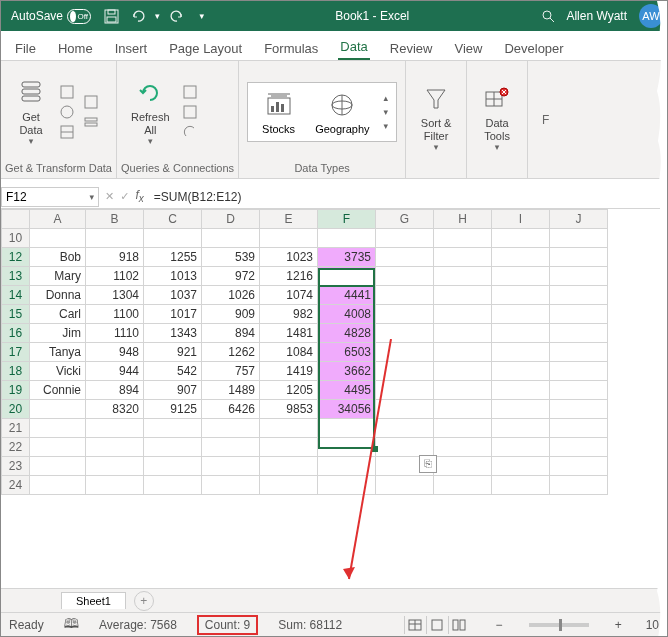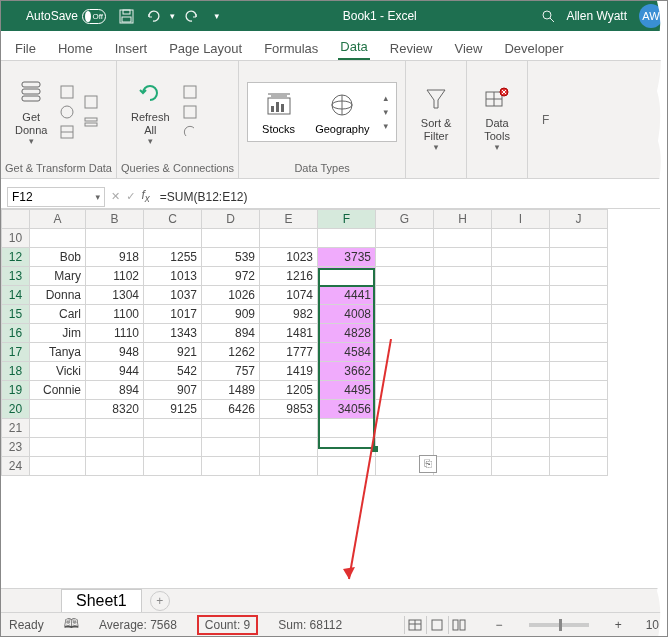--- a/index.html
+++ b/index.html
@@ -1,18 +1,18 @@
 <!DOCTYPE html>
 <html><head>
 <meta charset="utf-8">
 <style>
 *{box-sizing:border-box;margin:0;padding:0;font-family:"Segoe UI",Arial,sans-serif;user-select:none}
 body{background:#fff;width:668px;height:637px;overflow:hidden;position:relative;border:1px solid #888}
 .titlebar{height:30px;background:#1e6f50;color:#fff;display:flex;align-items:center;font-size:12px;padding:0 4px}
-.autosave{display:flex;align-items:center;gap:4px;margin-left:21px}
+.autosave{display:flex;align-items:center;gap:4px;margin-left:6px}
 .toggle{width:24px;height:15px;border:1px solid #fff;border-radius:8px;display:flex;align-items:center;padding:0 2px;position:relative}
 .toggle-knob{width:11px;height:11px;background:#fff;border-radius:50%}
 .qat{display:flex;gap:10px;margin-left:12px;align-items:center}
 .qat-icon{width:16px;height:16px;display:flex;align-items:center;justify-content:center;opacity:.9}
 .title{flex:1;text-align:center;font-size:12px}
 .search-icon{margin-right:10px}
 .user{margin-right:6px}
 .avatar{width:24px;height:24px;background:#3a8fd4;border-radius:50%;display:inline-flex;align-items:center;justify-content:center;font-size:11px;color:#fff;margin-left:6px}
 .tabs{height:30px;display:flex;align-items:flex-end;background:#fff;border-bottom:1px solid #d4d4d4;padding-left:12px;font-size:13px;gap:18px}
 .tab{padding:4px 2px;color:#555;cursor:pointer}
@@ -23,40 +23,40 @@
 .group-label{text-align:center;font-size:11px;color:#666;padding:2px 0}
 .rbtn{display:flex;flex-direction:column;align-items:center;justify-content:center;font-size:11px;color:#444;padding:2px 6px;text-align:center;cursor:pointer}
 .rbtn-lg{min-width:44px}
 .ricon{width:32px;height:32px;margin-bottom:2px;display:flex;align-items:center;justify-content:center}
 .small-icons{display:flex;flex-direction:column;gap:4px;padding:2px}
 .small-icons div{width:16px;height:16px}
 .dt-box{border:1px solid #c0c0c0;background:#fff;display:flex;align-items:center;padding:4px}
 .dt-item{display:flex;flex-direction:column;align-items:center;padding:2px 10px;font-size:11px}
 .chev{font-size:9px;color:#666}
 .formula-bar{height:24px;display:flex;align-items:center;border-bottom:1px solid #d4d4d4;font-size:12px;margin-top:6px}
-.name-box{width:98px;border:1px solid #ccc;height:20px;margin-left:6px;padding:0 4px;display:flex;align-items:center;justify-content:space-between}
+.name-box{width:98px;border:1px solid #ccc;height:20px;padding:0 4px;display:flex;align-items:center;justify-content:space-between}
 .fx-btns{display:flex;gap:6px;margin-left:6px;color:#aaa;font-size:11px}
 .fx-label{font-style:italic;color:#666;margin:16px 6px;font-size:12px}
 .formula-input{flex:1;padding:0 4px;color:#333}
 .grid-area{position:relative;overflow:hidden}
 table.sheet{border-collapse:collapse;font-size:12px;color:#333}
 .sheet th,.sheet td{border:1px solid #d4d4d4;height:19px;text-align:right;padding:0 4px;font-weight:400;background:#fff}
 .sheet th{background:#f3f2f1;text-align:center;color:#666}
 .sheet .rowh{background:#f3f2f1;text-align:center;color:#666;width:28px}
 .sheet .rowh.sel{background:#d6e9dc;color:#0f6640}
 .colh.sel{background:#d6e9dc;color:#0f6640}
 .bold{font-weight:700;text-align:left}
 td.selcell{background:#f0abfc}
 .sel-overlay{position:absolute;border:2px solid #217346;pointer-events:none}
 .active-overlay{position:absolute;border:2px solid #217346;background:#fff;pointer-events:none}
 .autofill-handle{position:absolute;width:6px;height:6px;background:#217346;pointer-events:none}
 .paste-opts{position:absolute;width:18px;height:18px;border:1px solid #999;background:#fff;font-size:10px;display:flex;align-items:center;justify-content:center;color:#666}
 .arrow{position:absolute;pointer-events:none}
 .sheet-tabs{position:absolute;bottom:24px;left:0;right:0;height:24px;background:#f3f2f1;border-top:1px solid #d4d4d4;display:flex;align-items:center;font-size:12px;padding-left:60px}
-.sheet-tab{background:#fff;border:1px solid #ccc;border-bottom:none;padding:2px 14px;font-size:16px}
+.sheet-tab{background:#fff;border:1px solid #ccc;border-bottom:none;padding:2px 14px;font-size:11px}
 .addsheet{width:20px;height:20px;border:1px solid #ccc;border-radius:50%;display:flex;align-items:center;justify-content:center;margin-left:8px;color:#888;font-size:12px}
 .status-bar{position:absolute;bottom:0;left:0;right:0;height:24px;background:#f3f2f1;border-top:1px solid #d4d4d4;display:flex;align-items:center;font-size:12px;color:#555;padding:0 8px;gap:20px}
 .status-box{border:2px solid #e03030;padding:8px 6px;height:20px;display:flex;align-items:center}
 .view-btns{display:flex;gap:0;margin-left:auto}
 .view-btns div{width:22px;height:18px;border-left:1px solid #ccc;display:flex;align-items:center;justify-content:center;font-size:11px;color:#666}
 .zoom-slider{width:60px;height:4px;background:#ccc;margin:0 6px;position:relative}
 .zoom-slider::after{content:"";position:absolute;left:50%;top:-4px;width:3px;height:12px;background:#888}
 .ragged{position:absolute;right:-2px;top:0;bottom:0;width:14px;pointer-events:none}
 </style>
 </head>
@@ -121,21 +121,21 @@
     <div class="group-content">
       <div class="rbtn rbtn-lg">
         <div class="ricon">
             <svg width="30" height="30">
               <rect x="6" y="4" width="18" height="5" rx="2" fill="none" stroke="#666"></rect>
               <rect x="6" y="11" width="18" height="5" rx="2" fill="none" stroke="#666"></rect>
               <rect x="6" y="18" width="18" height="5" rx="2" fill="none" stroke="#666"></rect>
             </svg>
           </div>
         <span style="white-space:pre-line;line-height:1.1">Get
-Donna</span>
+Data</span>
         <span class="chev">▾</span>
       </div>
       <div class="small-icons">
         <div><svg width="16" height="16">
               <rect x="2" y="2" width="12" height="12" fill="none" stroke="#888"></rect>
             </svg></div>
         <div><svg width="16" height="16">
               <circle cx="8" cy="8" r="6" fill="none" stroke="#888"></circle>
             </svg></div>
         <div><svg width="16" height="16">
@@ -365,22 +365,22 @@
           <td></td>
           <td></td>
           <td></td>
         </tr>
   <tr>
           <td class="rowh sel">17</td>
           <td class="bold">Tanya</td>
           <td>948</td>
           <td>921</td>
           <td>1262</td>
-          <td>1777</td>
-          <td class="selcell">4584</td>
+          <td>1084</td>
+          <td class="selcell">6503</td>
           <td></td>
           <td></td>
           <td></td>
           <td></td>
         </tr>
   <tr>
           <td class="rowh sel">18</td>
           <td class="bold">Vicki</td>
           <td>944</td>
           <td>542</td>
@@ -413,20 +413,33 @@
           <td>6426</td>
           <td>9853</td>
           <td class="selcell">34056</td>
           <td></td>
           <td></td>
           <td></td>
           <td></td>
         </tr>
   <tr>
           <td class="rowh">21</td>
+          <td></td>
+          <td></td>
+          <td></td>
+          <td></td>
+          <td></td>
+          <td></td>
+          <td></td>
+          <td></td>
+          <td></td>
+          <td></td>
+        </tr>
+  <tr>
+          <td class="rowh">22</td>
           <td></td>
           <td></td>
           <td></td>
           <td></td>
           <td></td>
           <td></td>
           <td></td>
           <td></td>
           <td></td>
           <td></td>

